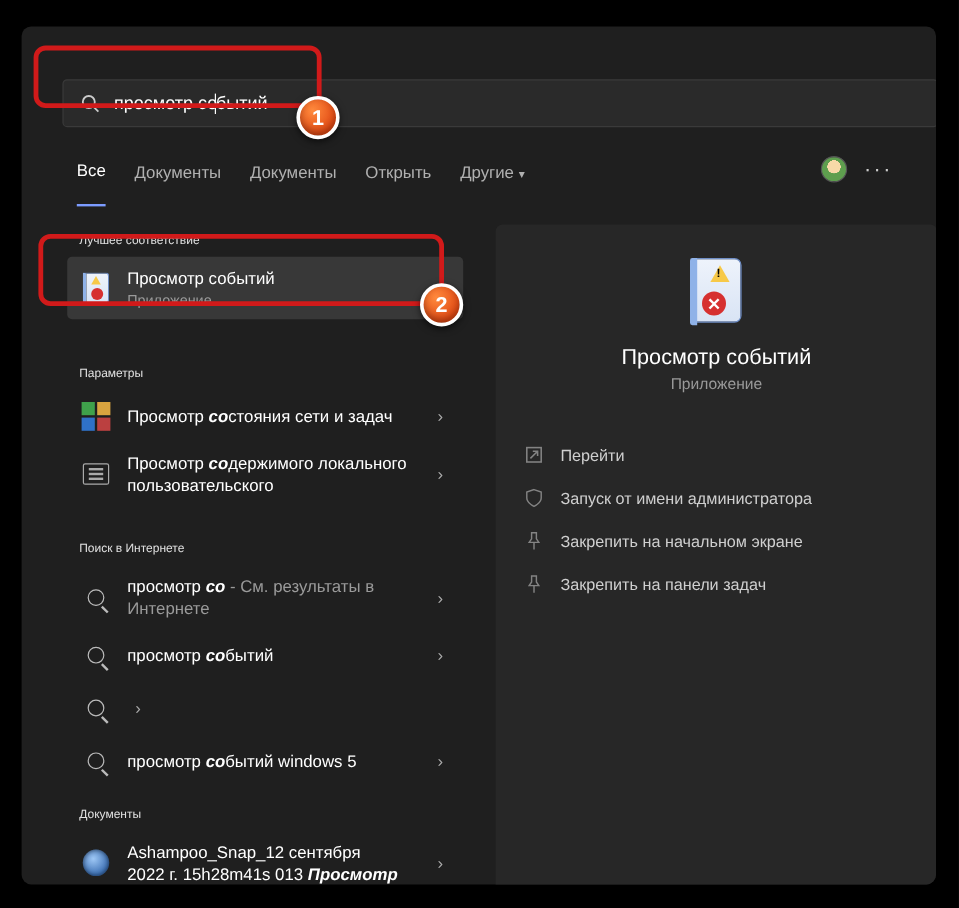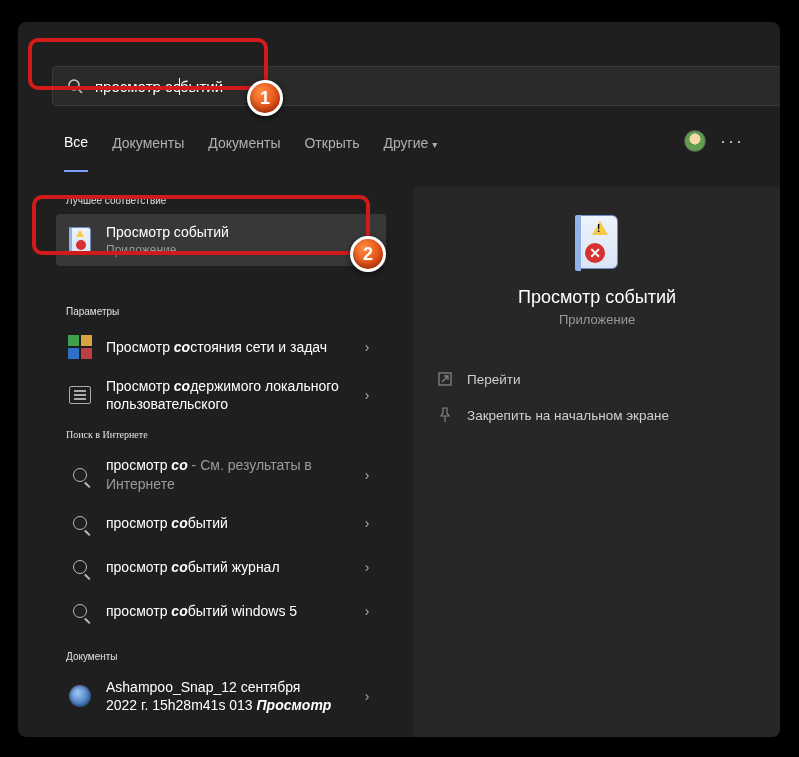--- a/index.html
+++ b/index.html
@@ -252,21 +252,21 @@
     <div class="result">
       <div class="ricon">
           <div class="ico-comp"></div>
         </div>
       <div class="rtext">
           <div class="rtitle"><span>Просмотр </span><b>со</b><span>держимого локального пользовательского</span></div>
         </div>
       <div class="chev">›</div>
     </div>
 
-    <div class="section-header" style="margin-top:0;font-family:Liberation Serif, serif;">Поиск в Интернете</div>
+    <div class="section-header" style="margin-top:23px;">Поиск в Интернете</div>
 
     <div class="result">
       <div class="ricon">
           <div class="ico-search"></div>
         </div>
       <div class="rtext">
           <div class="rtitle"><span>просмотр </span><b>со</b><span></span><span style="color:#9a9a9a"> - См. результаты в Интернете</span></div>
         </div>
       <div class="chev">›</div>
     </div>
@@ -275,23 +275,20 @@
           <div class="ico-search"></div>
         </div>
       <div class="rtext">
           <div class="rtitle"><span>просмотр </span><b>со</b><span>бытий</span></div>
         </div>
       <div class="chev">›</div>
     </div>
     <div class="result">
       <div class="ricon">
           <div class="ico-search"></div>
-        </div>
-      <div class="rtext">
-          <div class="rtitle"><span>просмотр </span><b>со</b><span>бытий журнал</span></div>
         </div>
       <div class="chev">›</div>
     </div>
     <div class="result">
       <div class="ricon">
           <div class="ico-search"></div>
         </div>
       <div class="rtext">
           <div class="rtitle"><span>просмотр </span><b>со</b><span>бытий windows 5</span></div>
         </div>
@@ -321,23 +318,35 @@
 
     <div class="action">
       <svg class="aicon" viewBox="0 0 16 16">
           <rect x="2" y="2" width="12" height="12" fill="none" stroke="#aaa" stroke-width="1.3"></rect>
           <path d="M5 11 L11 5 M7 5 H11 V9" fill="none" stroke="#aaa" stroke-width="1.3"></path>
         </svg>
       <span>Перейти</span>
     </div>
     <div class="action">
       <svg class="aicon" viewBox="0 0 16 16">
+          <path d="M8 1 L14 3 V8 C14 12 8 15 8 15 C8 15 2 12 2 8 V3 Z" fill="none" stroke="#aaa" stroke-width="1.2"></path>
+        </svg>
+      <span>Запуск от имени администратора</span>
+    </div>
+    <div class="action">
+      <svg class="aicon" viewBox="0 0 16 16">
           <path d="M6 1 H10 V6 L12 9 H4 L6 6 Z M8 9 V15" fill="none" stroke="#aaa" stroke-width="1.2"></path>
         </svg>
       <span>Закрепить на начальном экране</span>
+    </div>
+    <div class="action">
+      <svg class="aicon" viewBox="0 0 16 16">
+          <path d="M6 1 H10 V6 L12 9 H4 L6 6 Z M8 9 V15" fill="none" stroke="#aaa" stroke-width="1.2"></path>
+        </svg>
+      <span>Закрепить на панели задач</span>
     </div>
   </div>
 
 </div>
 
 <div class="search-highlight"></div>
 <div class="result-highlight"></div>
 <div class="badge badge1">1</div>
 <div class="badge badge2">2</div>
 

